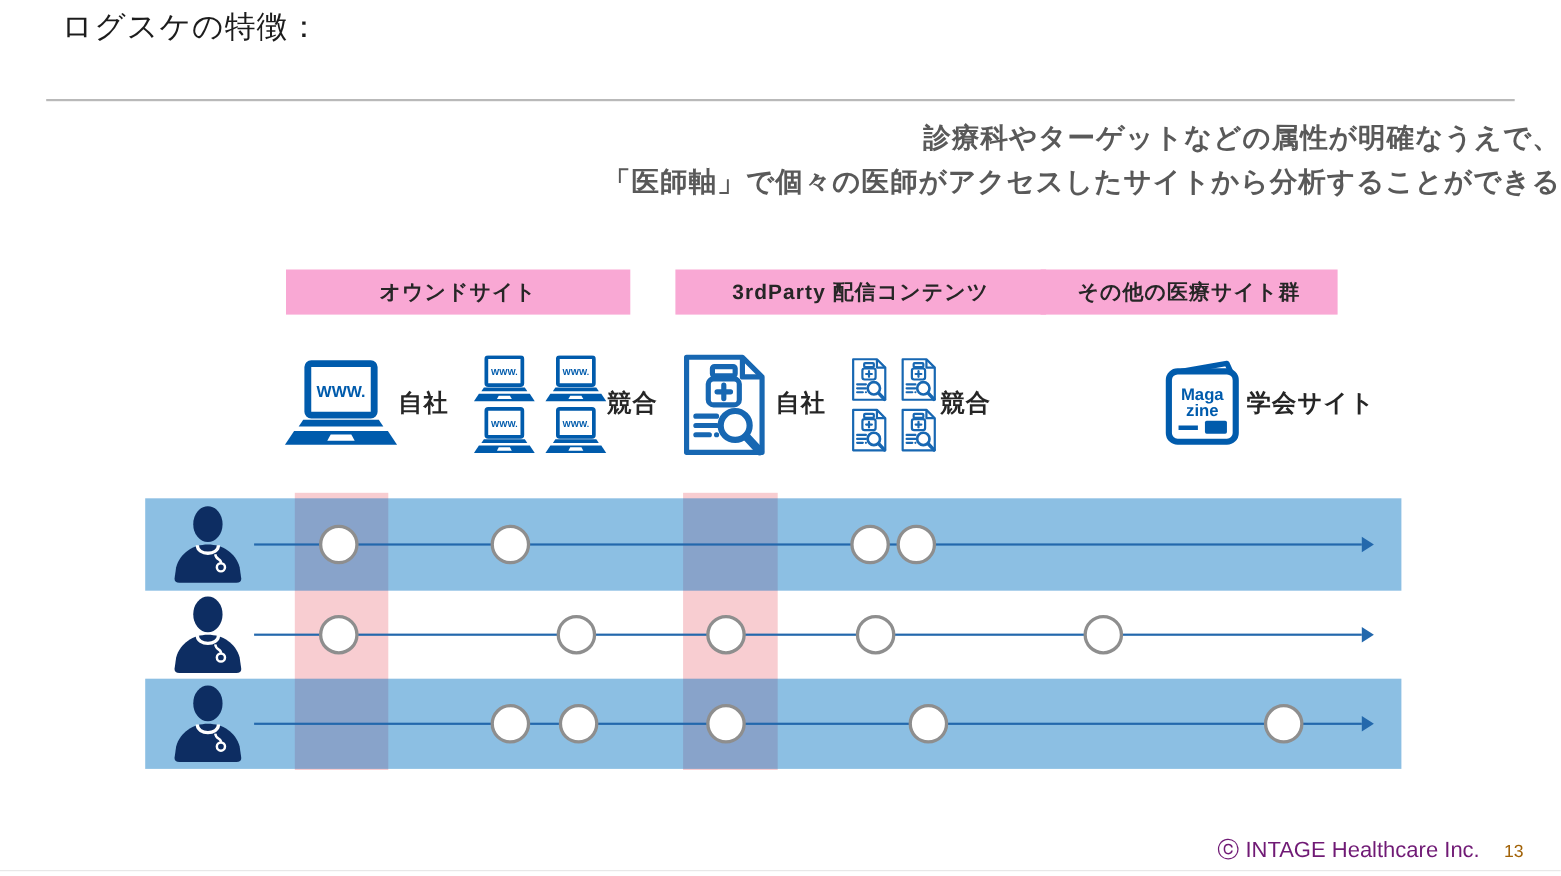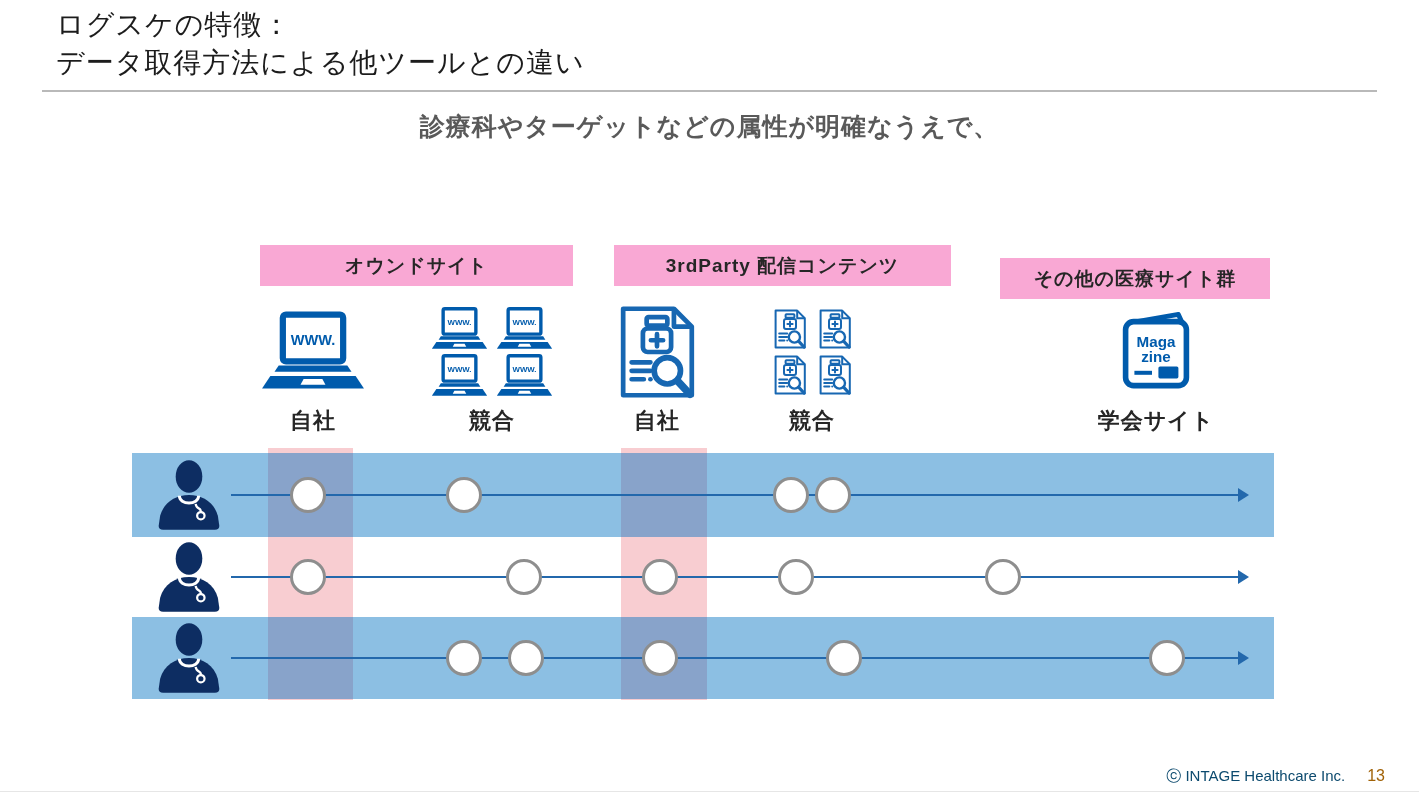--- a/index.html
+++ b/index.html
@@ -4,55 +4,55 @@
 <style>
   html,body{margin:0;padding:0;background:#fff;}
   .slide{
     position:relative;width:1419px;height:796px;background:#ffffff;overflow:hidden;
     font-family:"Liberation Sans","DejaVu Sans",sans-serif;color:#1d1d1d;
   }
   
   .title{position:absolute;left:56px;top:6px;font-size:28px;font-weight:normal;line-height:38px;color:#1c1c1c;letter-spacing:1px;}
   .title-rule{position:absolute;left:42px;top:90px;width:1335px;height:2px;background:#b9b9b9;}
   
-  .subtitle{position:absolute;left:0;top:106px;width:100%;text-align:center;font-size:25px;font-weight:bold;color:#595959;line-height:40px;letter-spacing:1px;}
+  .subtitle{position:absolute;left:0;top:106px;width:100%;text-align:right;font-size:25px;font-weight:bold;color:#595959;line-height:40px;letter-spacing:1px;}
   
   .cat-hdr{position:absolute;top:245px;height:41px;background:#f9a8d4;display:flex;align-items:center;justify-content:center;
     font-size:19px;font-weight:bold;color:#262626;letter-spacing:1px;white-space:nowrap;}
   .cat-hdr.h1{left:260px;width:313px;}
   .cat-hdr.h2{left:614px;width:337px;}
-  .cat-hdr.h3{left:1000px;width:270px;margin-top:13px;}
-  
-  .site-col{position:absolute;top:298px;height:140px;display:flex;flex-direction:column;align-items:center;justify-content:space-between;}
+  .cat-hdr.h3{left:946px;width:270px;}
+  
+  .site-col{position:absolute;top:298px;height:140px;display:flex;flex-direction:row;align-items:center;justify-content:space-between;}
   .site-col .icon-box{flex:1;display:flex;align-items:center;justify-content:center;}
   .site-col .col-label{font-size:22px;font-weight:bold;color:#262626;white-space:nowrap;letter-spacing:1px;padding-bottom:2px;}
   .col-1{left:258px;width:110px;}
   .col-2{left:430px;width:124px;}
   .col-3{left:611px;width:92px;}
   .col-4{left:770px;width:84px;}
   .col-5{left:953px;width:100px;}
-  .col-6{left:1116px;width:80px;}
+  .col-6{left:1170px;width:80px;justify-content:flex-end;}
   .grid-2x2{display:grid;grid-template-columns:auto auto;column-gap:8px;row-gap:3px;}
   .grid-2x2.docs{column-gap:5px;row-gap:4px;}
   
   .bands-layer{position:absolute;left:0;top:448px;height:252px;width:100%;z-index:0;}
   .highlight-band{position:absolute;top:0;height:100%;background:#F8CDD1;}
   .timeline-row{position:absolute;left:132px;width:1142px;z-index:1;}
   .timeline-row.bg-blue{background:rgba(0,112,192,0.45);}
   .row-0{top:453px;height:84px;}
   .row-1{top:541px;height:72px;}
   .row-2{top:617px;height:82px;}
   .doctor{position:absolute;left:20px;top:50%;transform:translateY(-50%);width:74px;height:74px;z-index:2;}
   .tl-line{position:absolute;left:99px;right:36px;top:50%;height:2px;margin-top:-1px;background:#2368AC;z-index:1;}
   .tl-arrow{position:absolute;right:-11px;top:50%;transform:translateY(-50%);width:0;height:0;
     border-left:11px solid #2368AC;border-top:7px solid transparent;border-bottom:7px solid transparent;}
   .visit-circle{position:absolute;width:30px;height:30px;border:3px solid #8E8E8E;border-radius:50%;background:#fff;top:50%;transform:translateY(-50%);z-index:3;}
   
   .footer{position:absolute;right:34px;bottom:10px;display:flex;align-items:baseline;gap:22px;}
-  .copyright{font-size:15px;color:#0c4a6e;}
+  .copyright{font-size:20px;color:#701a75;}
   .page-num{font-size:16px;color:#a16207;}
   .bottom-edge{position:absolute;left:0;right:0;bottom:4px;height:1px;background:#e6e6e6;}
   .sprite{position:absolute;width:0;height:0;overflow:hidden;}
 </style>
 </head>
 <body>
 
 <svg class="sprite" aria-hidden="true">
   <defs>
     <symbol id="sym-laptop" viewBox="0 0 100 78">
@@ -124,26 +124,26 @@
       <path d="M59,62 C60,70 67,67 66,73" fill="none" stroke="#fff" stroke-width="3"></path>
       <circle cx="66" cy="78" r="5" fill="none" stroke="#fff" stroke-width="3"></circle>
     </symbol>
   </defs>
 </svg>
 
 <div class="slide">
 
   <div class="title">
     <div>ログスケの特徴：</div>
-    <div>データ取得方法による他ツールとの違い</div>
   </div>
   <div class="title-rule"></div>
 
   <div class="subtitle">
     <div>診療科やターゲットなどの属性が明確なうえで、</div>
+    <div>「医師軸」で個々の医師がアクセスしたサイトから分析することができる</div>
   </div>
 
   <div class="cat-hdr h1">オウンドサイト</div>
   <div class="cat-hdr h2">3rdParty 配信コンテンツ</div>
   <div class="cat-hdr h3">その他の医療サイト群</div>
 
   <div class="site-col col-1">
     <div class="icon-box">
         <svg width="104" height="82">
           <use href="#sym-laptop"></use>

